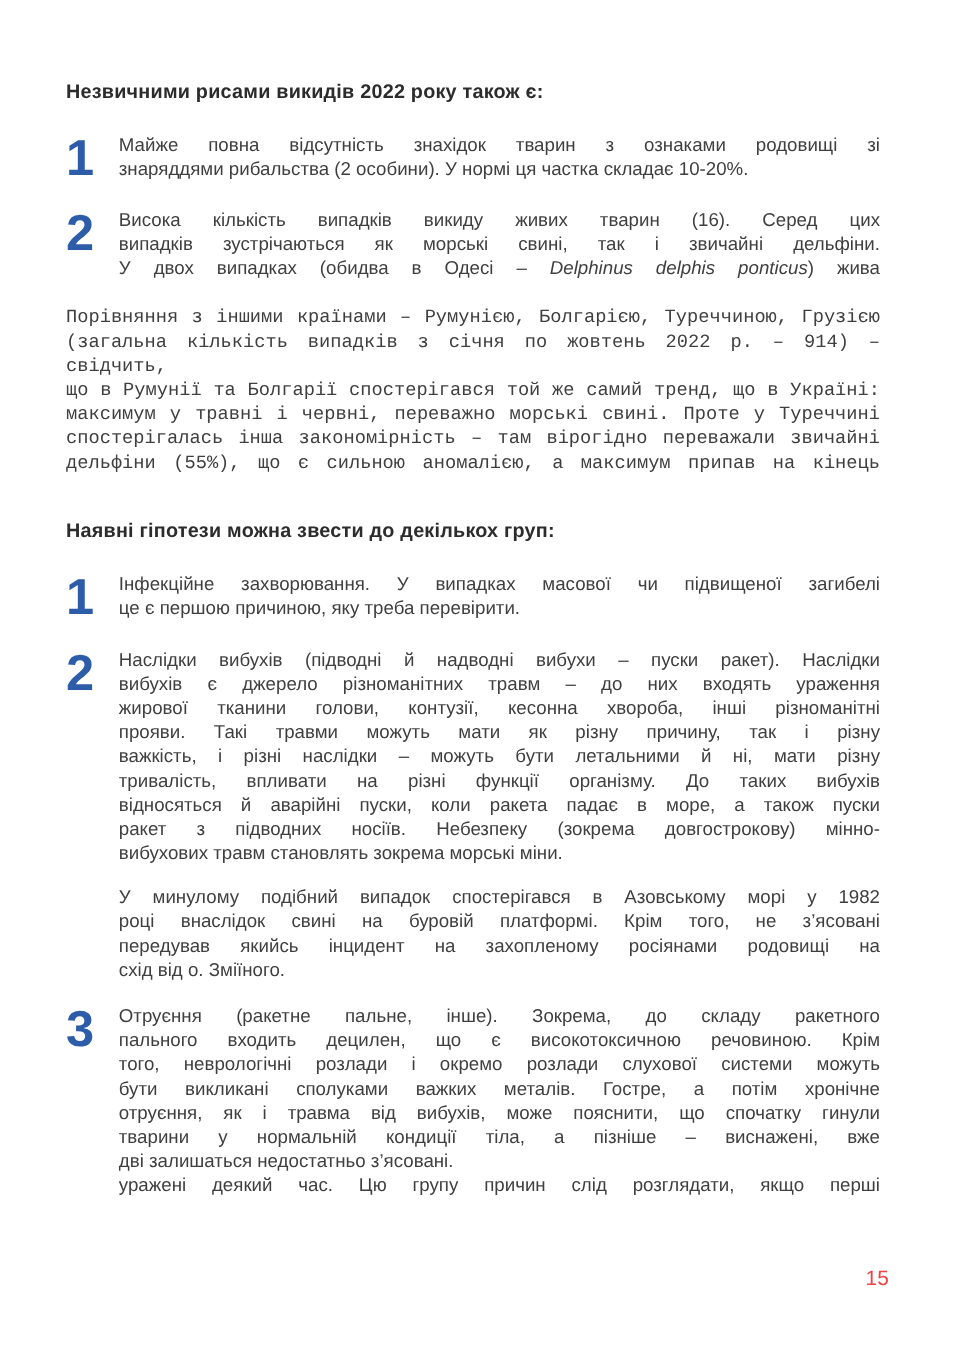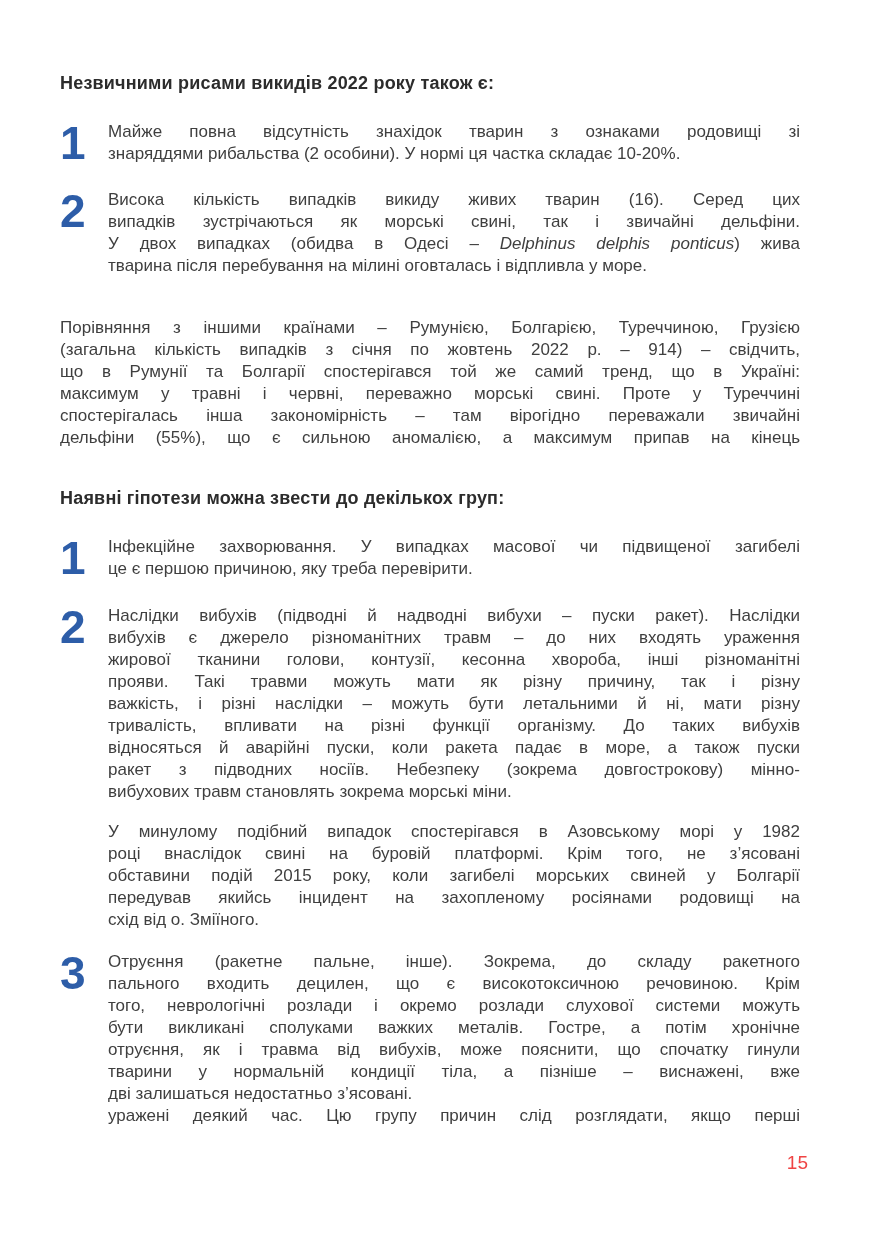--- a/index.html
+++ b/index.html
@@ -12,21 +12,21 @@
   .h{font-size:18px;line-height:20px;font-weight:700;color:#2c2c2c;letter-spacing:.2px;}
   .line{font-size:17px;line-height:22px;}
   .jl{text-align:justify;text-align-last:justify;}
   .item{display:flex;}
   .num{flex:0 0 48px;width:48px;color:#2d5da8;font-weight:700;font-size:46px;line-height:42px;margin-top:1px;}
   .itext{flex:1;min-width:0;}
   .species{font-style:italic;}
   .pagenum{position:absolute;top:1152px;right:67px;font-size:19px;line-height:22px;color:#ef4444;}
   .mt-item1{margin-top:28px;}
   .mt-item2{margin-top:24px;}
-  .mt-para{margin-top:40px;}
+  .mt-para{margin-top:24px;font-family:Liberation Mono, monospace;}
   .mt-h2{margin-top:39px;}
   .mt-hyp1{margin-top:28px;}
   .mt-hyp2{margin-top:25px;}
   .mt-hyp2b{margin-top:18px;}
   .mt-hyp3{margin-top:20px;}
 </style>
 </head>
 <body>
 
 <div class="content">
@@ -40,21 +40,20 @@
       <div class="line">знаряддями рибальства (2 особини). У нормі ця частка складає 10-20%.</div>
     </div>
   </div>
 
   <div class="item mt-item2">
     <div class="num">2</div>
     <div class="itext">
       <div class="line jl">Висока кількість випадків викиду живих тварин (16). Серед цих</div>
       <div class="line jl">випадків зустрічаються як морські свині, так і звичайні дельфіни.</div>
       <div class="line jl"><span>У двох випадках (обидва в Одесі – </span><span class="species">Delphinus delphis ponticus</span><span>) жива</span></div>
-      <div class="line">тварина після перебування на мілині оговталась і відпливла у море.</div>
     </div>
   </div>
 
   <div class="mt-para">
     <div class="line jl">Порівняння з іншими країнами – Румунією, Болгарією, Туреччиною, Грузією</div>
     <div class="line jl">(загальна кількість випадків з січня по жовтень 2022 р. – 914) – свідчить,</div>
     <div class="line jl">що в Румунії та Болгарії спостерігався той же самий тренд, що в Україні:</div>
     <div class="line jl">максимум у травні і червні, переважно морські свині. Проте у Туреччині</div>
     <div class="line jl">спостерігалась інша закономірність – там вірогідно переважали звичайні</div>
     <div class="line jl">дельфіни (55%), що є сильною аномалією, а максимум припав на кінець</div>
@@ -80,21 +79,20 @@
         <div class="line jl">прояви. Такі травми можуть мати як різну причину, так і різну</div>
         <div class="line jl">важкість, і різні наслідки – можуть бути летальними й ні, мати різну</div>
         <div class="line jl">тривалість, впливати на різні функції організму. До таких вибухів</div>
         <div class="line jl">відносяться й аварійні пуски, коли ракета падає в море, а також пуски</div>
         <div class="line jl">ракет з підводних носіїв. Небезпеку (зокрема довгострокову) мінно-</div>
         <div class="line">вибухових травм становлять зокрема морські міни.</div>
       </div>
       <div class="mt-hyp2b">
         <div class="line jl">У минулому подібний випадок спостерігався в Азовському морі у 1982</div>
         <div class="line jl">році внаслідок свині на буровій платформі. Крім того, не з’ясовані</div>
-        <div class="line jl">обставини подій 2015 року, коли загибелі морських свиней у Болгарії</div>
         <div class="line jl">передував якийсь інцидент на захопленому росіянами родовищі на</div>
         <div class="line">схід від о. Зміїного.</div>
       </div>
     </div>
   </div>
 
   <div class="item mt-hyp3">
     <div class="num">3</div>
     <div class="itext">
       <div class="line jl">Отруєння (ракетне пальне, інше). Зокрема, до складу ракетного</div>

